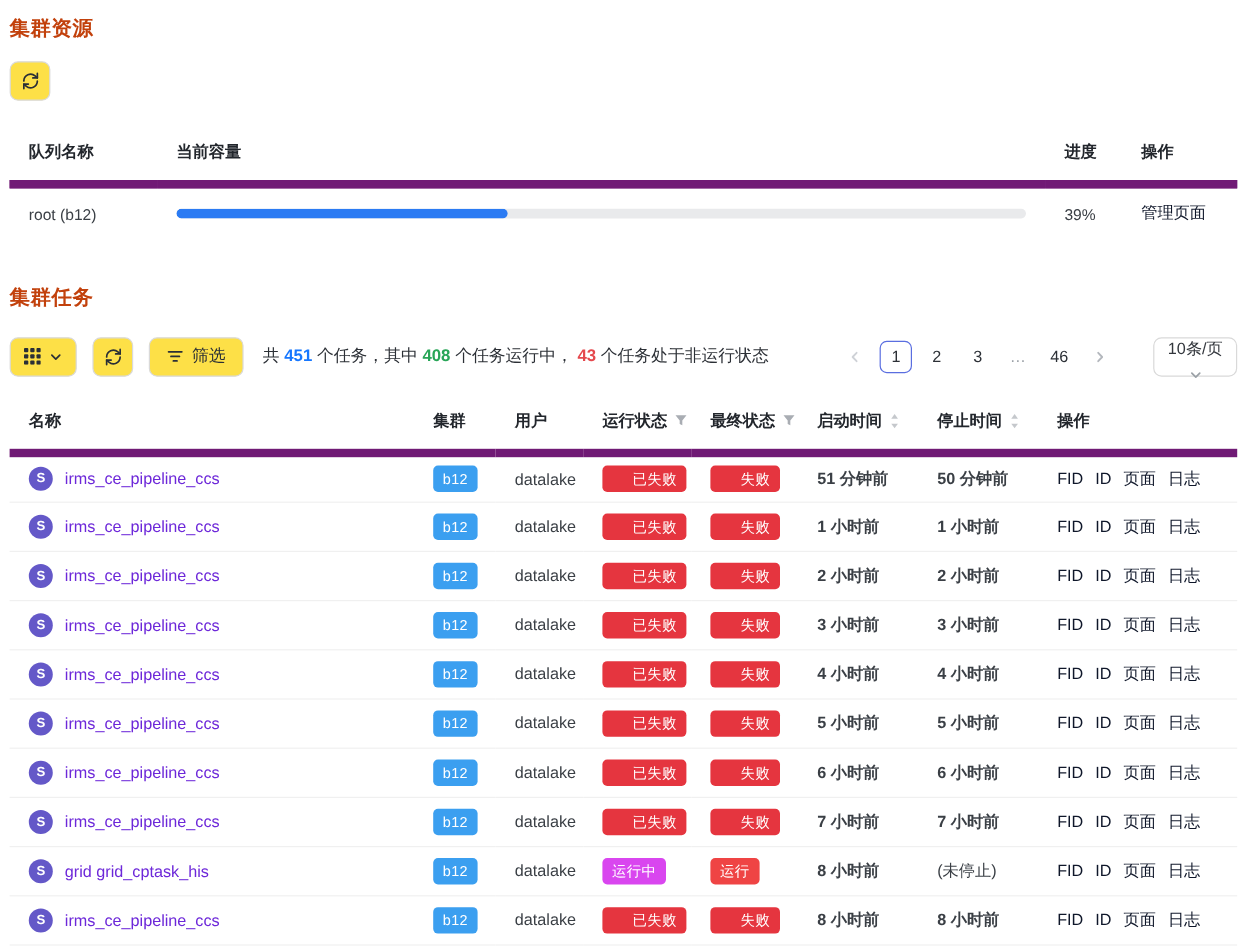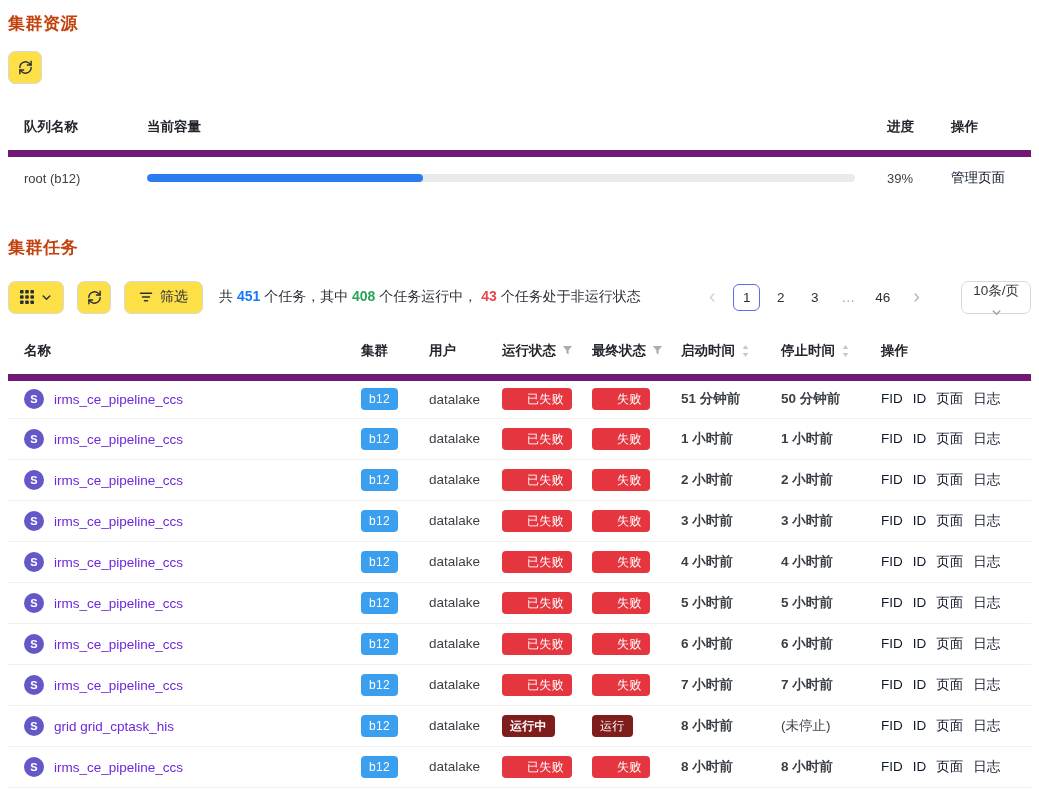--- a/index.html
+++ b/index.html
@@ -60,22 +60,22 @@
     width:20px; height:20px; border-radius:50%; background:#6458c8; color:#fff;
     font-size:11px; font-weight:700; margin-right:10px; vertical-align:middle; flex:none;
   }
   .task-name { vertical-align:middle; color:#6d28d9; }
   .badge {
     display:inline-block; border-radius:4px; color:#fff; font-size:12px;
     line-height:1; padding:5px 8px; letter-spacing:.3px;
   }
   .b-cluster { background:#3b9ff0; }
   .b-failed  { background:#e5353f;padding-left:25px; }
-  .b-running { background:#7f1d1d;font-weight:bold; }
-  .b-active  { background:#7f1d1d; }
+  .b-running { background:#d946ef; }
+  .b-active  { background:#ef4444; }
   .td-time { font-weight:700; color:#23262b; }
   .td-time.plain { font-weight:400; color:#3a3f45; }
   .td-actions .link { margin-right:10px; }
   .td-actions .link:last-child { margin-right:0; }
 
   .pager { display:flex; align-items:center; gap:7px; margin-left:auto; }
   .pg {
     min-width:27px; height:27px; display:inline-flex; align-items:center; justify-content:center;
     font-size:13.5px; color:#2c3036; border-radius:6px; cursor:pointer; padding:0 4px;
   }

